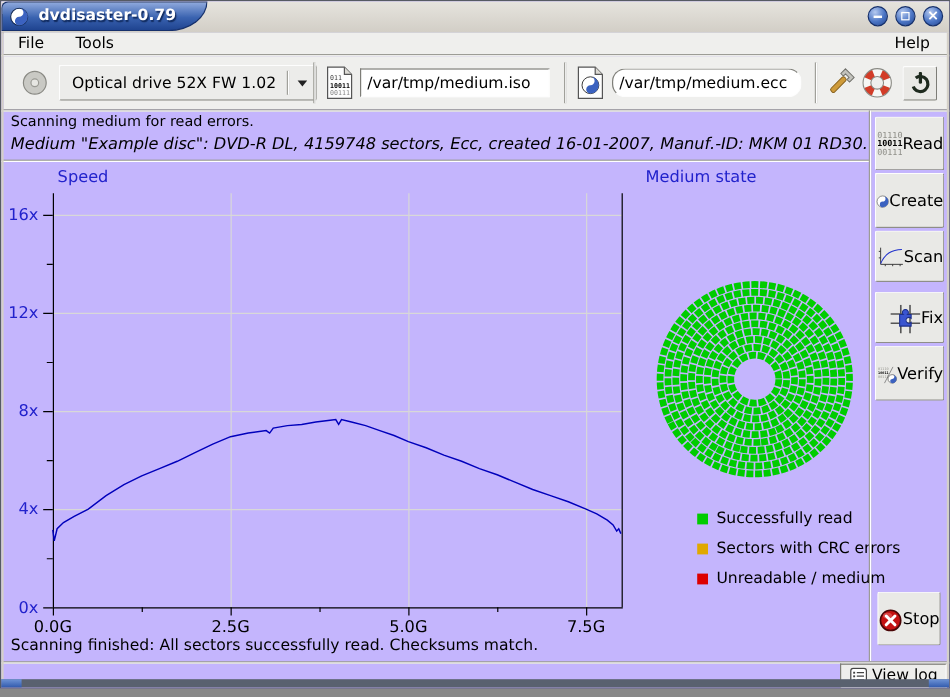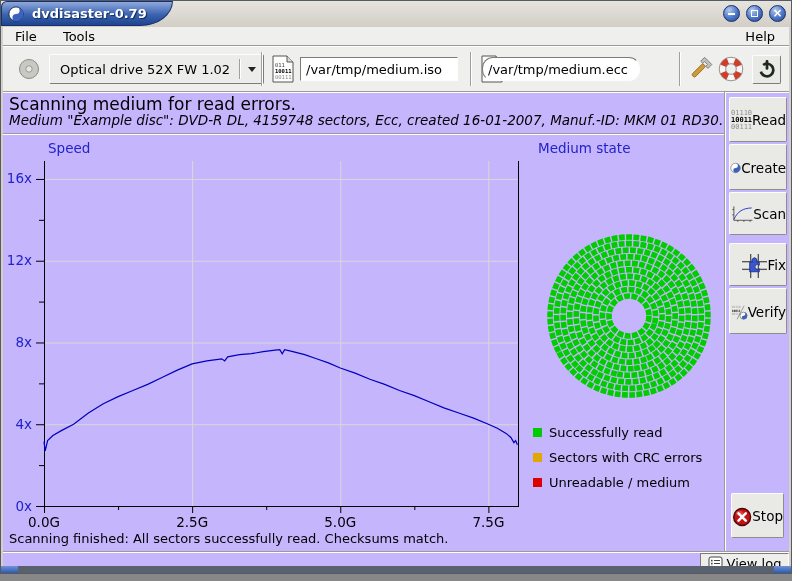--- a/index.html
+++ b/index.html
@@ -45,29 +45,29 @@
   .combo-sep{width:1px;height:20px;background:#a0a09a;border-right:1px solid #fff;margin:0 7px 0 9px;}
   .combo-arrow{width:0;height:0;border-left:4px solid transparent;border-right:4px solid transparent;border-top:5px solid #222;}
   .tb-sep{position:absolute;top:5px;height:34px;width:1px;background:#a0a09a;border-right:1px solid #fff;}
   .path-input{height:24px;width:158px;border:1px solid;border-color:#7d7d77 #fdfdfd #fdfdfd #7d7d77;
     background:#fff;padding:0 5px;font:13px "DejaVu Sans","Liberation Sans",sans-serif;box-sizing:border-box;}
   .flatbtn{cursor:pointer;display:flex;align-items:center;justify-content:center;}
   .power-btn{width:29px;height:29px;background:#e9e9e6;cursor:pointer;
     border:1px solid;border-color:#fdfdfd #7d7d77 #7d7d77 #fdfdfd;border-radius:2px;
     display:flex;align-items:center;justify-content:center;box-sizing:border-box;}
   
-  .head1{position:absolute;left:8px;top:93px;font-size:17px;}
+  .head1{position:absolute;left:8px;top:93px;font-size:12px;}
   .head2{position:absolute;left:8px;top:111px;font-size:13.5px;font-style:italic;}
   
   .chart-title{position:absolute;left:47px;top:139px;color:#2222cc;font-size:13.5px;}
   .medium-title{position:absolute;left:537px;top:139px;color:#2222cc;font-size:13.5px;}
   #speed-chart{position:absolute;left:0;top:135px;}
   #disc{position:absolute;left:540px;top:227px;}
   .legend{position:absolute;left:532px;top:424px;}
-  .legend-row{display:flex;align-items:center;margin-bottom:11px;height:14px;}
+  .legend-row{display:flex;align-items:center;margin-bottom:11px;height:14px;margin-left:48px;}
   .swatch{width:9px;height:9px;margin-right:7px;flex:none;}
   
   .sidebar{position:absolute;left:726px;top:91px;width:64px;height:459px;}
   .side-btn{position:absolute;left:2px;width:58px;background:#e9e9e6;cursor:pointer;
     border:1px solid;border-color:#fdfdfd #8e8e88 #8e8e88 #fdfdfd;border-radius:2px;box-sizing:border-box;
     display:flex;flex-direction:row;align-items:center;justify-content:flex-end;padding:3px 0 1px 0;}
   .side-btn .lbl{font-size:13.5px;line-height:15px;}
   .bin-lines{font-family:"DejaVu Sans Mono","Liberation Mono",monospace;font-size:7px;line-height:7px;text-align:center;}
   .bin-lines .b1,.bin-lines .b3{color:#8f8f89;}
   .bin-lines .b2{color:#000;font-weight:bold;}
@@ -144,21 +144,21 @@
         <path d="M2,1 L16,1 L22,7 L22,27 L2,27 Z" fill="#fdfdfd" stroke="#555"></path>
         <path d="M16,1 L16,7 L22,7" fill="#dddbd5" stroke="#555"></path>
         <g transform="translate(12,16)">
           <circle r="7" fill="#ffffff" stroke="#333" stroke-width="0.8"></circle>
           <path d="M0,-7 A7,7 0 1 1 0,7 A3.5,3.5 0 0 1 0,0 A3.5,3.5 0 0 0 0,-7 Z" fill="#3b62c0"></path>
           <circle cy="-3.5" r="1.2" fill="#ffffff"></circle>
           <circle cy="3.5" r="1.2" fill="#3b62c0"></circle>
         </g>
       </svg>
     </div>
-    <input class="tb-abs path-input" style="left: 479px; top: 10px; border-radius: 11px;" value="/var/tmp/medium.ecc">
+    <input class="tb-abs path-input" style="left: 507px; top: 10px; border-radius: 11px;" value="/var/tmp/medium.ecc">
     <div class="tb-sep" style="left:676px;"></div>
 
     <div class="tb-abs flatbtn" style="left:684px;top:9px;">
       <svg width="26" height="26" viewBox="0 0 26 26">
         <g transform="rotate(45 13 13)">
           <rect x="11" y="7" width="4.2" height="16" rx="1.6" fill="#cf9b3a" stroke="#8a6420" stroke-width="0.8"></rect>
           <path d="M8,1.5 h10.2 v5.5 h-3 v-2.5 h-4.2 v2.5 h-3 z" fill="#c2c2bc" stroke="#70706a" stroke-width="0.8"></path>
         </g>
       </svg>
     </div>

